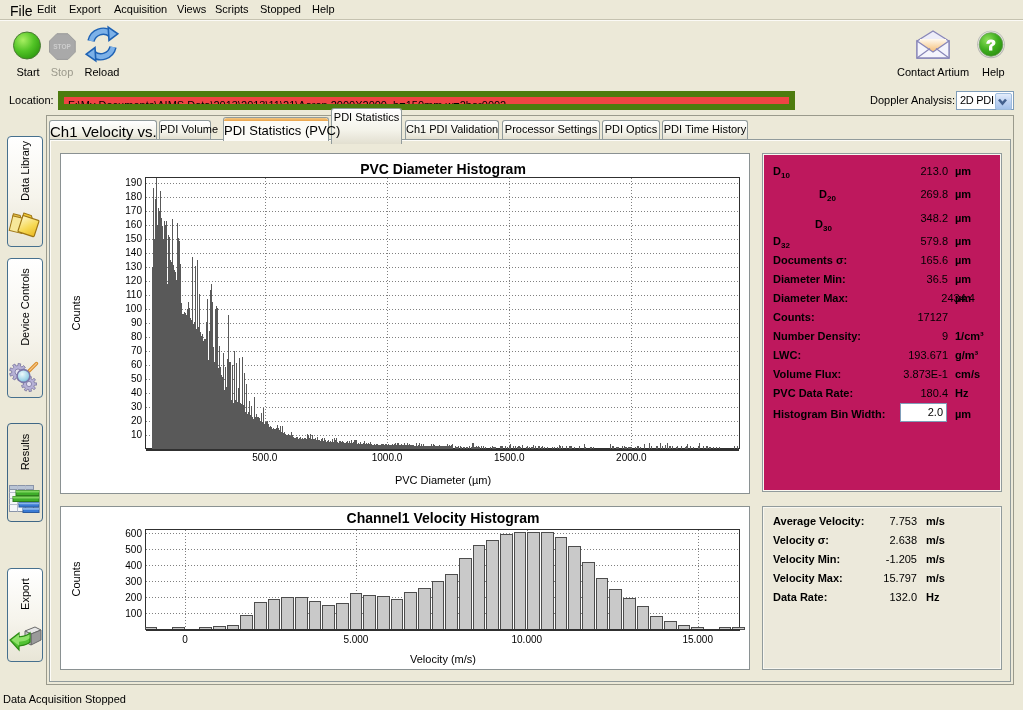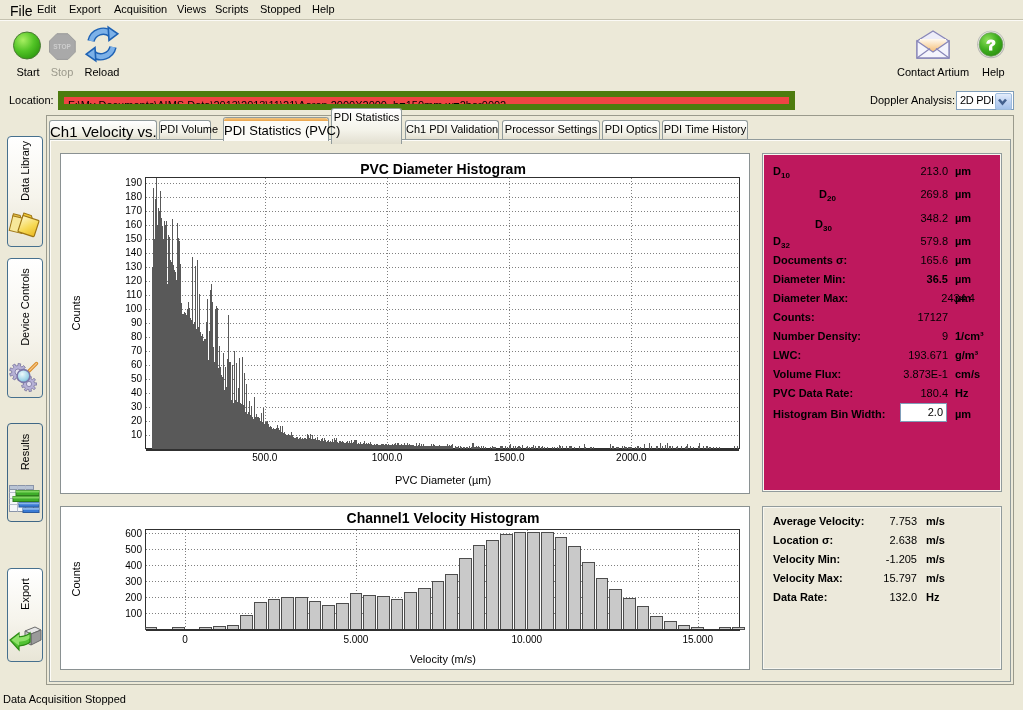--- a/index.html
+++ b/index.html
@@ -257,21 +257,21 @@
 <div class="lb" style="position:absolute;left:10px;top:64px;margin-left:42px;">D<sub>30</sub></div>
     <div class="vl" style="position:absolute;left:0;top:58px;width:185px;text-align:right;">348.2</div>
     <div class="lb" style="position:absolute;left:192px;top:58px;">µm</div>
 <div class="lb" style="position:absolute;left:10px;top:81px;">D<sub>32</sub></div>
     <div class="vl" style="position:absolute;left:0;top:81px;width:185px;text-align:right;">579.8</div>
     <div class="lb" style="position:absolute;left:192px;top:81px;">µm</div>
 <div class="lb" style="position:absolute;left:10px;top:100px;">Documents σ:</div>
     <div class="vl" style="position:absolute;left:0;top:100px;width:185px;text-align:right;">165.6</div>
     <div class="lb" style="position:absolute;left:192px;top:100px;">µm</div>
 <div class="lb" style="position:absolute;left:10px;top:119px;">Diameter Min:</div>
-    <div class="vl" style="position:absolute;left:0;top:119px;width:185px;text-align:right;font-weight:bold;">36.5</div>
+    <div class="vl" style="position:absolute;left:0;top:119px;width:185px;text-align:right;">36.5</div>
     <div class="lb" style="position:absolute;left:192px;top:119px;">µm</div>
 <div class="lb" style="position:absolute;left:10px;top:138px;">Diameter Max:</div>
     <div class="vl" style="position:absolute;left:0;top:138px;width:185px;text-align:right;margin-left:27px;">2434.4</div>
     <div class="lb" style="position:absolute;left:192px;top:138px;">µm</div>
 <div class="lb" style="position:absolute;left:10px;top:157px;">Counts:</div>
     <div class="vl" style="position:absolute;left:0;top:157px;width:185px;text-align:right;">17127</div>
 <div class="lb" style="position:absolute;left:10px;top:176px;">Number Density:</div>
     <div class="vl" style="position:absolute;left:0;top:176px;width:185px;text-align:right;">9</div>
     <div class="lb" style="position:absolute;left:192px;top:176px;">1/cm³</div>
 <div class="lb" style="position:absolute;left:10px;top:195px;">LWC:</div>
@@ -284,21 +284,21 @@
     <div class="vl" style="position:absolute;left:0;top:233px;width:185px;text-align:right;">180.4</div>
     <div class="lb" style="position:absolute;left:192px;top:233px;">Hz</div>
 <div style="position:absolute;left:10px;top:254px;" class="lb">Histogram Bin Width:</div>
 <div style="position:absolute;left:137px;top:249px;width:47px;height:19px;background:#fff;border:1px solid #7f9db9;font-size:11px;text-align:right;padding:2px 3px 0 0;box-sizing:border-box;">2.0</div>
 <div style="position:absolute;left:192px;top:254px;" class="lb">µm</div>
 </div>
 <div style="position:absolute;left:762px;top:506px;width:240px;height:164px;background:#ece9db;border:1px solid #919b9c;box-shadow:inset 1px 1px 0 #f8f7f0, inset -1px -1px 0 #f8f7f0;box-sizing:border-box;z-index:4;">
 <div class="lb" style="position:absolute;left:10px;top:8px;">Average Velocity:</div>
     <div class="vl" style="position:absolute;left:0;top:8px;width:154px;text-align:right;">7.753</div>
     <div class="lb" style="position:absolute;left:163px;top:8px;">m/s</div>
-<div class="lb" style="position:absolute;left:10px;top:27px;">Location σ:</div>
+<div class="lb" style="position:absolute;left:10px;top:27px;">Velocity σ:</div>
     <div class="vl" style="position:absolute;left:0;top:27px;width:154px;text-align:right;">2.638</div>
     <div class="lb" style="position:absolute;left:163px;top:27px;">m/s</div>
 <div class="lb" style="position:absolute;left:10px;top:46px;">Velocity Min:</div>
     <div class="vl" style="position:absolute;left:0;top:46px;width:154px;text-align:right;">-1.205</div>
     <div class="lb" style="position:absolute;left:163px;top:46px;">m/s</div>
 <div class="lb" style="position:absolute;left:10px;top:65px;">Velocity Max:</div>
     <div class="vl" style="position:absolute;left:0;top:65px;width:154px;text-align:right;">15.797</div>
     <div class="lb" style="position:absolute;left:163px;top:65px;">m/s</div>
 <div class="lb" style="position:absolute;left:10px;top:84px;">Data Rate:</div>
     <div class="vl" style="position:absolute;left:0;top:84px;width:154px;text-align:right;">132.0</div>

